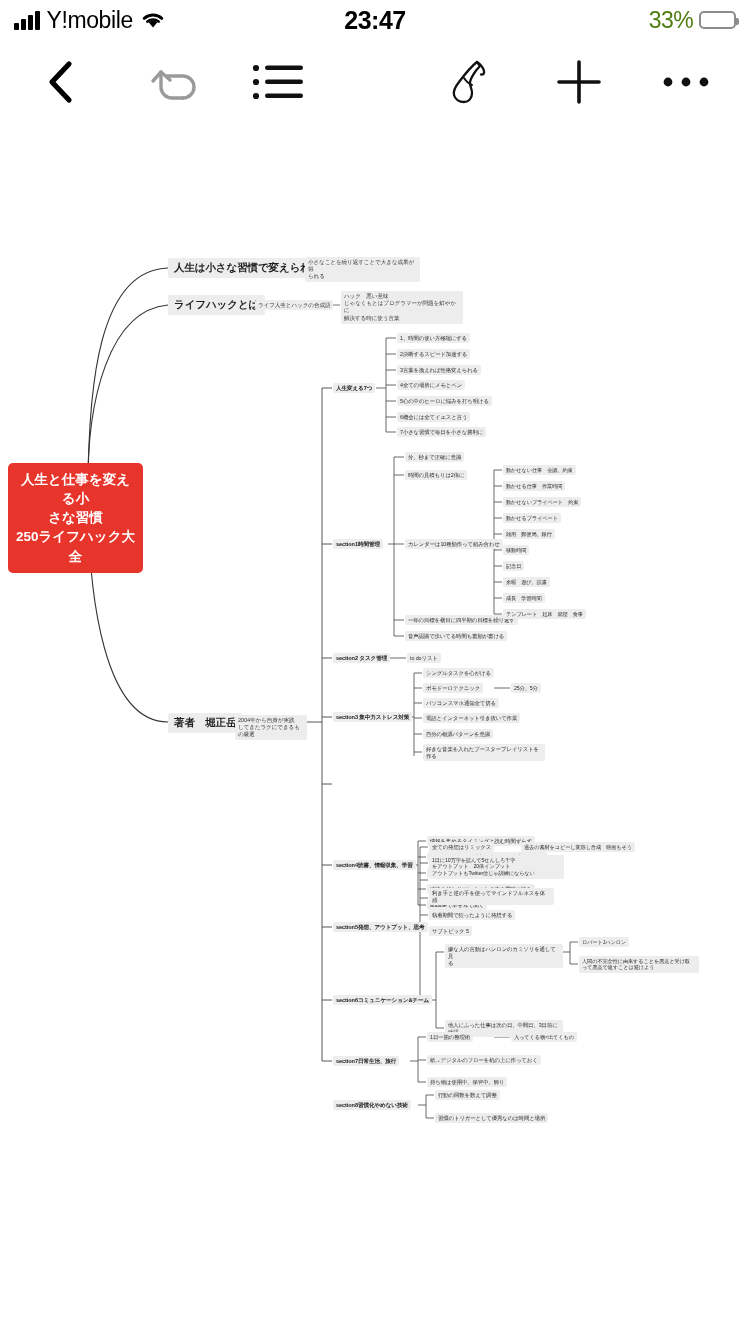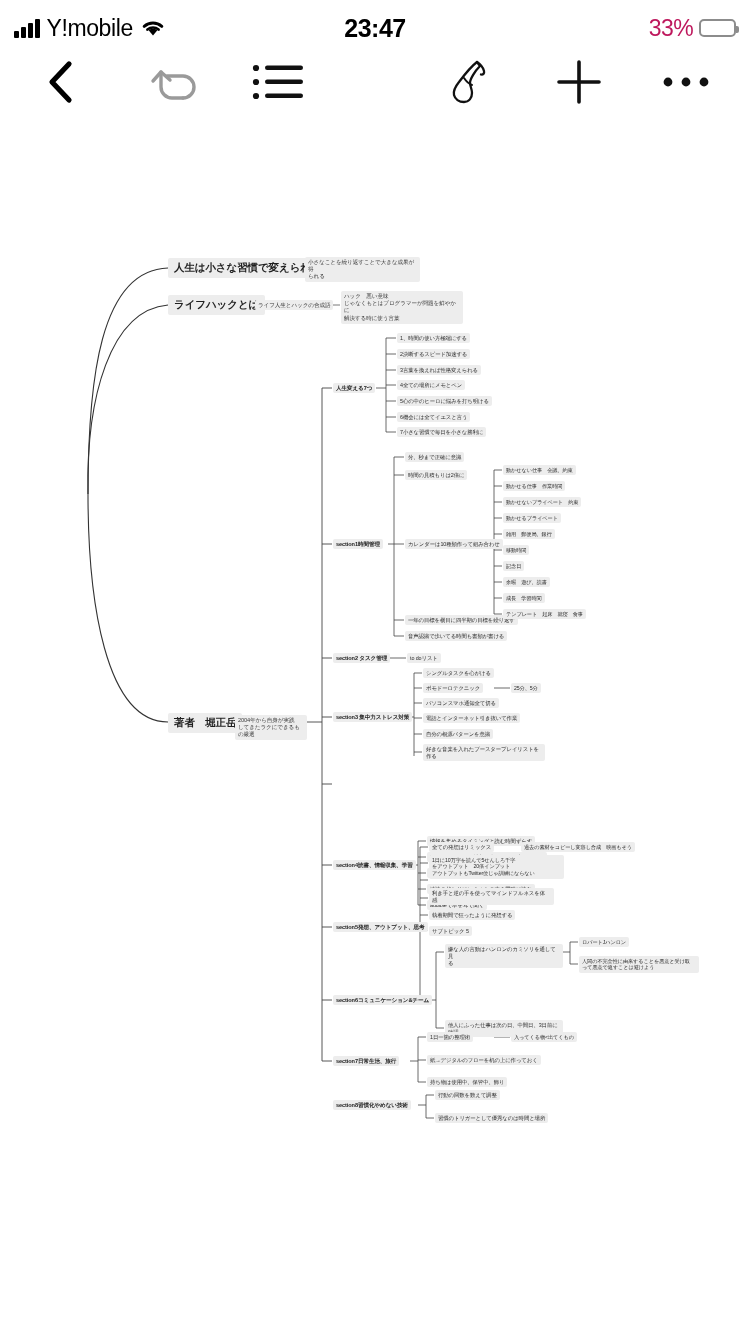--- a/index.html
+++ b/index.html
@@ -6,39 +6,39 @@
   html,body { width:750px; height:1334px; }
   body {
     font-family:"Liberation Sans","DejaVu Sans",sans-serif;
     background:#ffffff;
     position:relative;
     overflow:hidden;
   }
 
   
   #status-bar{
-    position:absolute; left:0; top:8px; width:750px; height:40px;
+    position:absolute; left:0; top:0; width:750px; height:40px;
     display:flex; align-items:center; padding:0 14px;
   }
   #status-left{ display:flex; align-items:center; gap:7px; }
   .sig-bars{ display:flex; align-items:flex-end; gap:2.5px; height:19px; }
   .sig-bars i{ display:block; width:4.5px; background:#000; border-radius:1px; }
   .sig-bars i:nth-child(1){ height:7px; }
   .sig-bars i:nth-child(2){ height:11px; }
   .sig-bars i:nth-child(3){ height:15px; }
   .sig-bars i:nth-child(4){ height:19px; }
   #carrier{ font-size:23px; font-weight:500; letter-spacing:-0.4px; color:#000; }
   #status-center{
     position:absolute; left:0; right:0; top:0; height:40px;
     display:flex; align-items:center; justify-content:center;
     pointer-events:none;
   }
   #clock{ font-size:25px; font-weight:700; letter-spacing:-0.5px; color:#000; }
   #status-right{ margin-left:auto; display:flex; align-items:center; gap:6px; }
-  #battery-pct{ font-size:23px; font-weight:500; letter-spacing:-0.6px; color:#be185d; }
+  #battery-pct{ font-size:23px; font-weight:500; letter-spacing:-0.6px; color:#4d7c0f; }
   .batt{
     position:relative; width:37px; height:18px;
     border:2px solid #8c8c8c; border-radius:5px; padding:2px;
   }
   .batt::after{
     content:""; position:absolute; right:-5px; top:5px;
     width:3px; height:7px; background:#8c8c8c; border-radius:0 2px 2px 0;
   }
   .batt-fill{ height:100%; background:#F7C948; border-radius:2px; }
 
@@ -309,20 +309,23 @@
     </g>
 
     <g stroke="#444" stroke-width="0.8" fill="none">
       <path d="M418 975 L426 975"></path>
       <path d="M426 965 L426 988"></path>
       <path d="M426 965 L434 965"></path>
       <path d="M426 988 L434 988"></path>
     </g>
   </svg>
 
+  <div class="node n-root" style="left: 8px; top: 333px; width: 135px; background: rgb(232, 53, 44);">人生と仕事を変える小
+さな習慣
+250ライフハック大全</div>
 
   <div class="node n-l1" style="left:168px; top:128px;">人生は小さな習慣で変えられる</div>
   <div class="node n-l1d" style="left:305px; top:127px; width:115px;">小さなことを繰り返すことで大きな成果が得
 られる</div>
 
   <div class="node n-l1" style="left:168px; top:165px;">ライフハックとは</div>
   <div class="node n-l1d" style="left:255px; top:170px;">ライフ人生とハックの合成語</div>
   <div class="node n-l1dd" style="left:341px; top:161px; width:122px;">ハック　悪い意味
 じゃなくもとはプログラマーが問題を鮮やかに
 解決する時に使う言葉</div>

